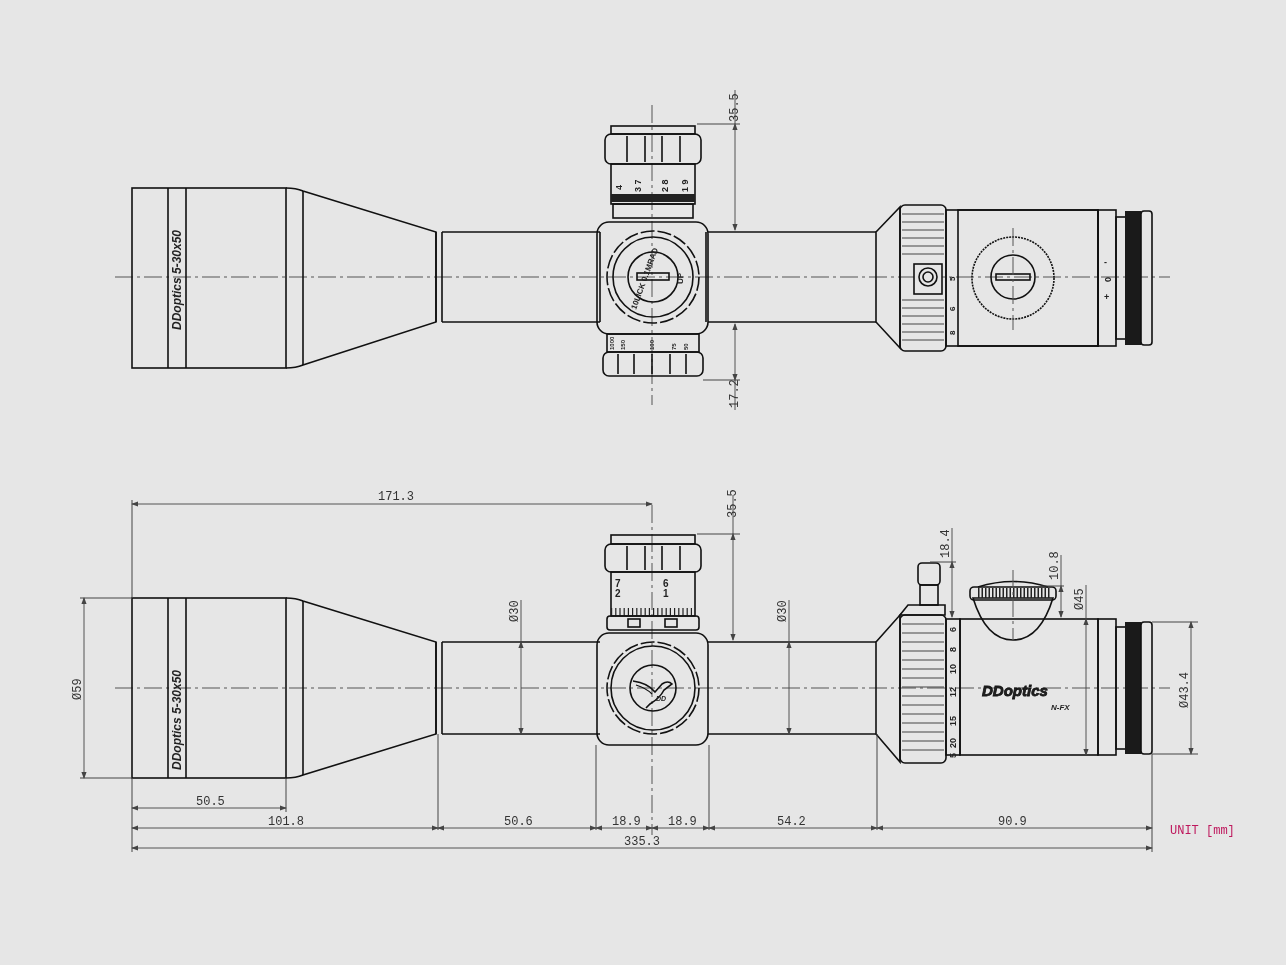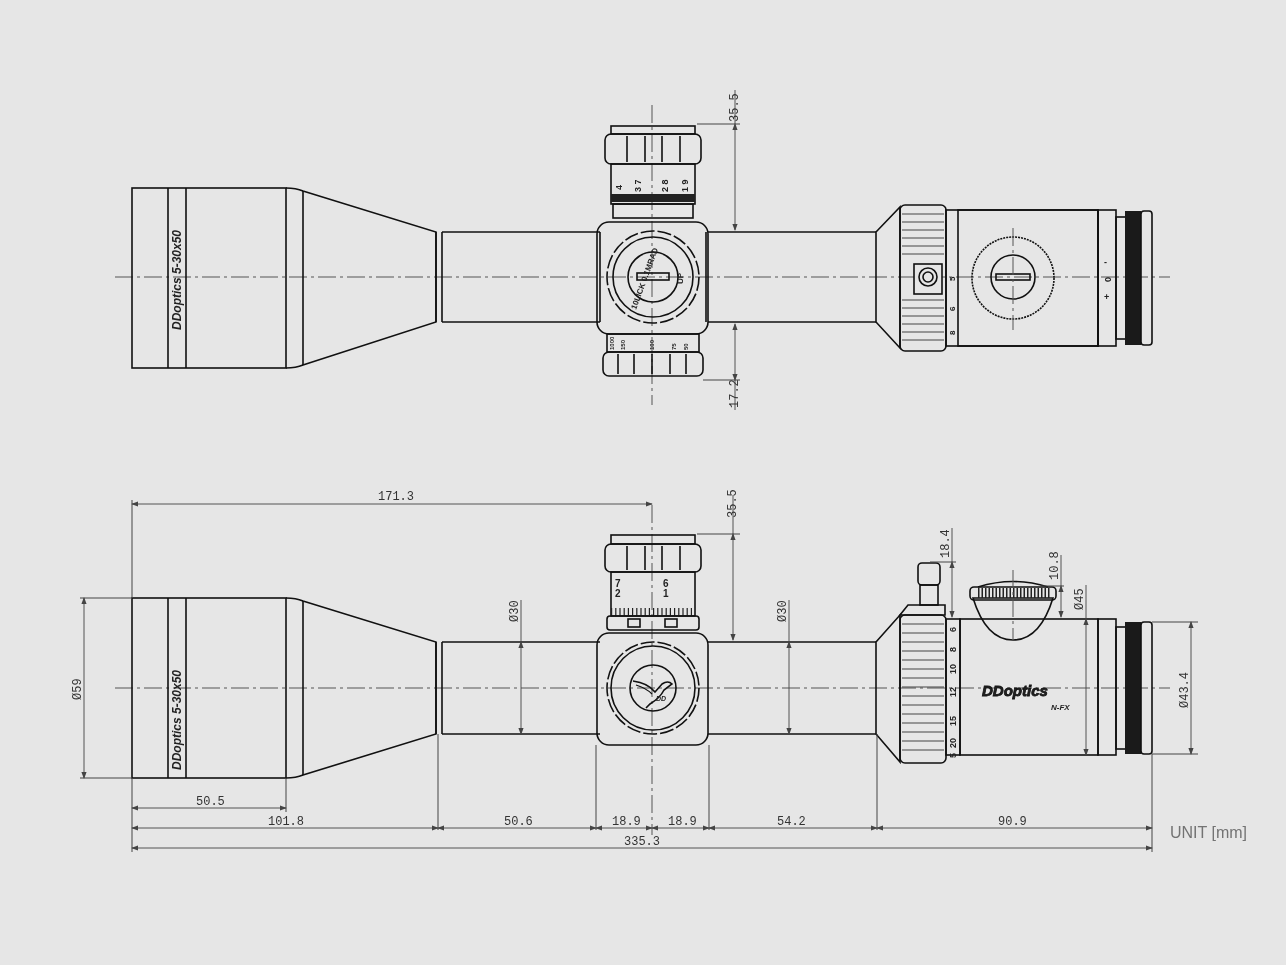--- a/index.html
+++ b/index.html
@@ -7,21 +7,21 @@
   #drawing { position: absolute; left: 0; top: 0; width: 1286px; height: 965px; }
   svg text { font-family: "Liberation Sans", sans-serif; fill: #222; }
   .dim { font-family: "Liberation Mono", monospace; font-size: 12px; fill: #333; }
   .ln { stroke: #111; stroke-width: 1.6; fill: none; }
   .lnf { stroke: #111; stroke-width: 1.6; fill: #e6e6e6; }
   .thin { stroke: #444; stroke-width: 1; fill: none; }
   .center { stroke: #555; stroke-width: 1; stroke-dasharray: 18 4 3 4; fill: none; }
   .dimline { stroke: #444; stroke-width: 0.9; fill: none; }
   .arrow { fill: #444; }
   .brand { font-style: italic; font-weight: bold; }
-  .unit { position: absolute; left: 1170px; top: 824px; font-family: Liberation Sans, sans-serif; font-size: 16px; color: #737373; }
+  .unit { position: absolute; left: 1170px; top: 824px; font-family: Liberation Mono, monospace; font-size: 12px; color: #be185d; }
 </style>
 </head>
 <body>
 
 <svg id="drawing" viewBox="0 0 1286 965" xmlns="http://www.w3.org/2000/svg">
   <defs>
     <marker id="ar" markerWidth="8" markerHeight="6" refX="7" refY="3" orient="auto-start-reverse">
       <path d="M0,0 L8,3 L0,6 z" class="arrow"></path>
     </marker>
   </defs>

